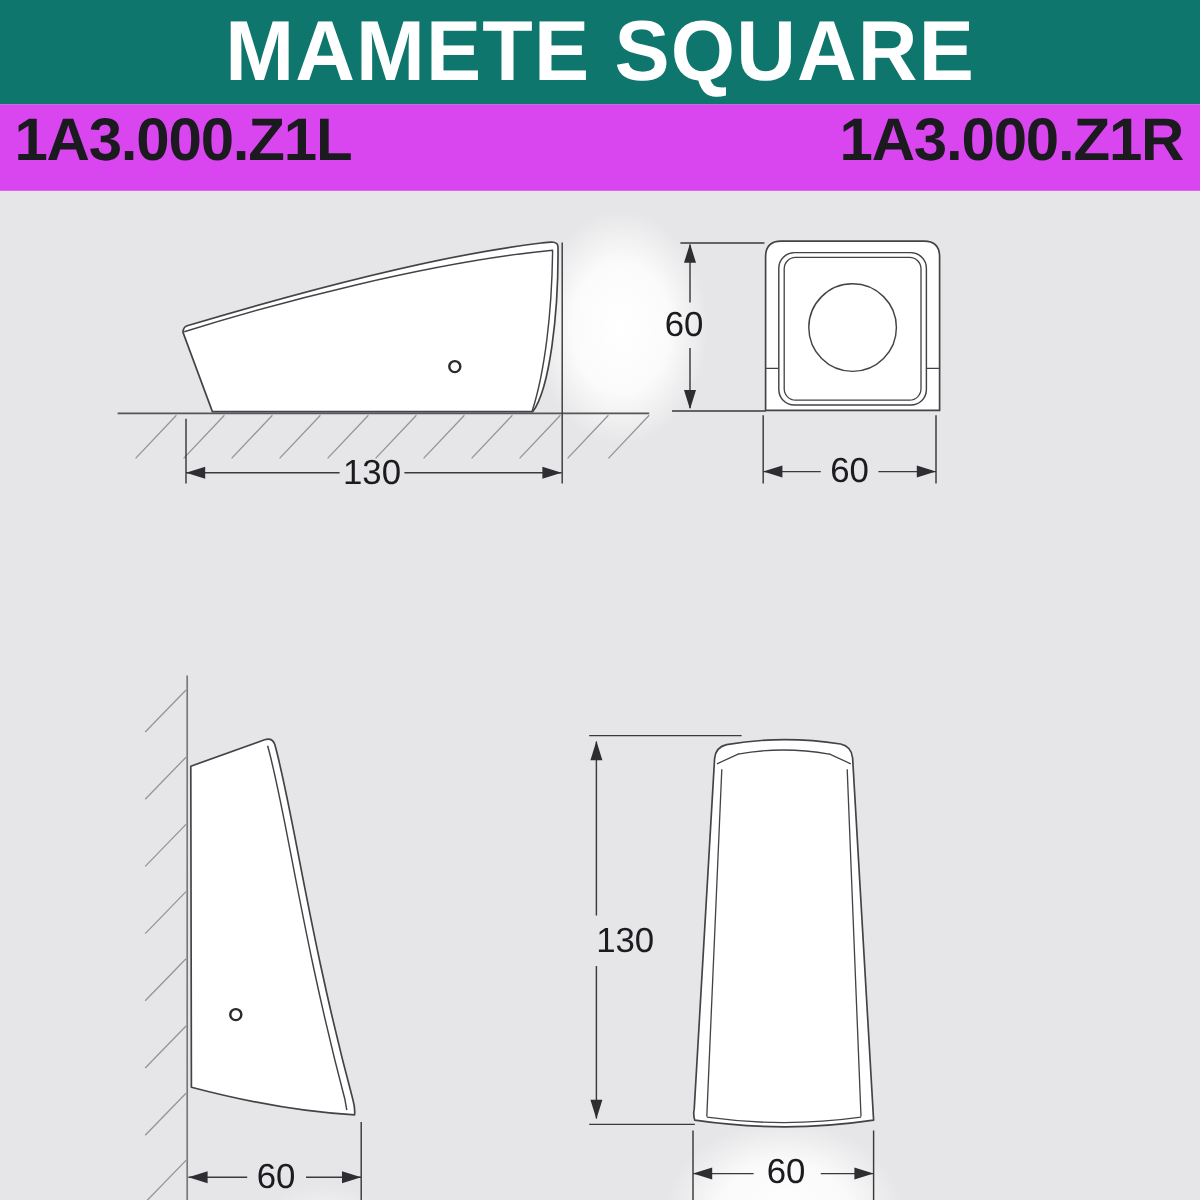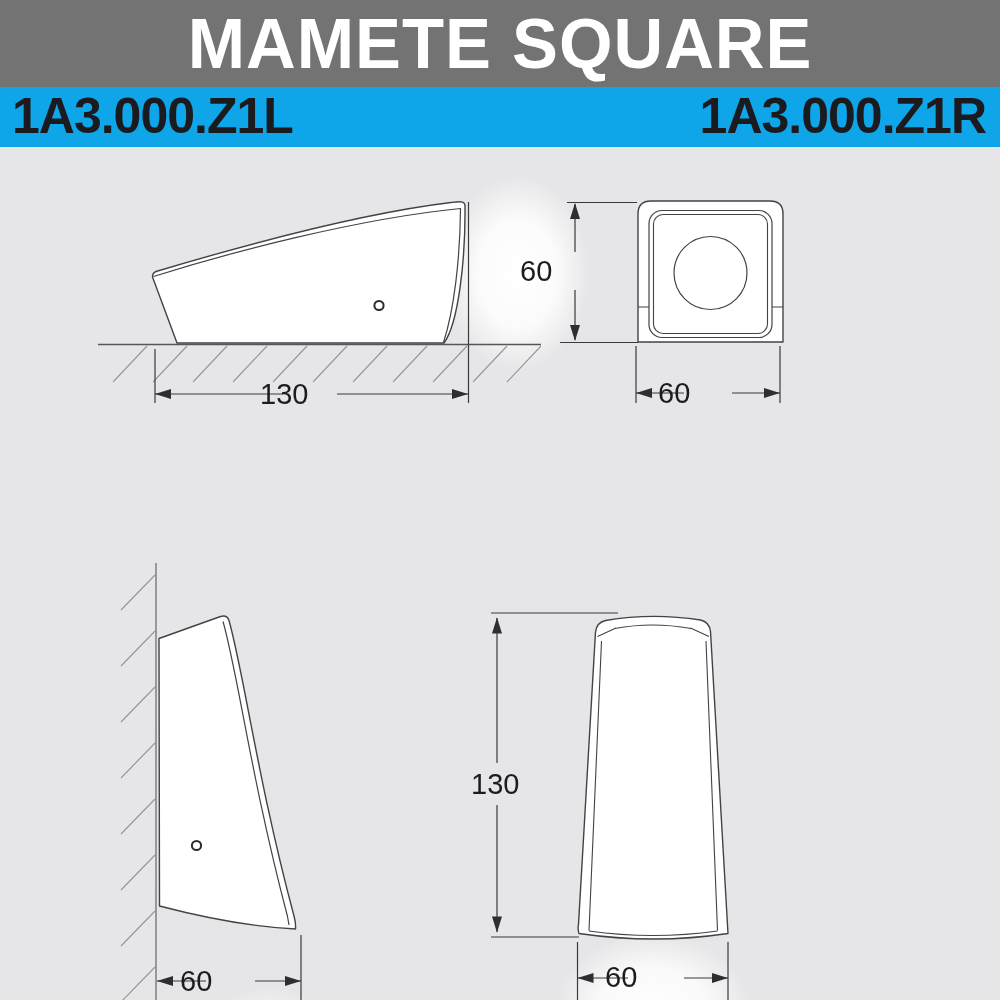--- a/index.html
+++ b/index.html
@@ -4,46 +4,46 @@
 <style>
   html,body{margin:0;padding:0;}
   #stage{
     position:relative;width:1000px;height:1000px;overflow:hidden;
     background:#e6e6e8;
     font-family:"Liberation Sans",sans-serif;
   }
   
   .header-bar{
     position:absolute;left:0;top:0;width:1000px;height:87px;
-    background:#737373;display:flex;align-items:center;justify-content:center;
+    background:#0f766e;display:flex;align-items:center;justify-content:center;
   }
   .header-title{
     color:#ffffff;font-size:71px;font-weight:bold;letter-spacing:1px;
     transform:scaleX(0.97);transform-origin:center;white-space:nowrap;
   }
   .code-strip{
-    position:absolute;left:0;top:87px;width:1000px;height:60px;background:#0ea5e9;
+    position:absolute;left:0;top:87px;width:1000px;height:72px;background:#d946ef;
   }
   .code{
     position:absolute;top:0;height:60px;line-height:58px;
     font-size:50px;font-weight:bold;color:#1b1a1f;letter-spacing:-1px;white-space:nowrap;
   }
   .code-left{left:12px;}
   .code-right{right:14px;margin-left:40px;}
   
   .glow{position:absolute;border-radius:50%;}
   .glow-1{left:445px;top:175px;width:145px;height:196px;
     background:radial-gradient(closest-side,rgba(255,255,255,1) 0%,rgba(255,255,255,.85) 55%,rgba(255,255,255,0) 100%);}
   .glow-2{left:555px;top:934px;width:196px;height:150px;
     background:radial-gradient(closest-side,rgba(255,255,255,.98) 0%,rgba(255,255,255,.8) 55%,rgba(255,255,255,0) 100%);}
   .glow-3{left:222px;top:986px;width:96px;height:54px;opacity:.55;
     background:radial-gradient(closest-side,rgba(255,255,255,.95) 0%,rgba(255,255,255,0) 100%);}
   svg.blueprint{position:absolute;left:0;top:0;}
   .dim-label{
-    position:absolute;width:100px;
+    position:absolute;width:100px;text-align:center;
     font-size:29px;line-height:36px;color:#1c1c20;white-space:nowrap;
   }
 </style>
 </head>
 <body>
 
 <div id="stage">
 
   <div class="glow glow-1"></div>
   <div class="glow glow-2"></div>

